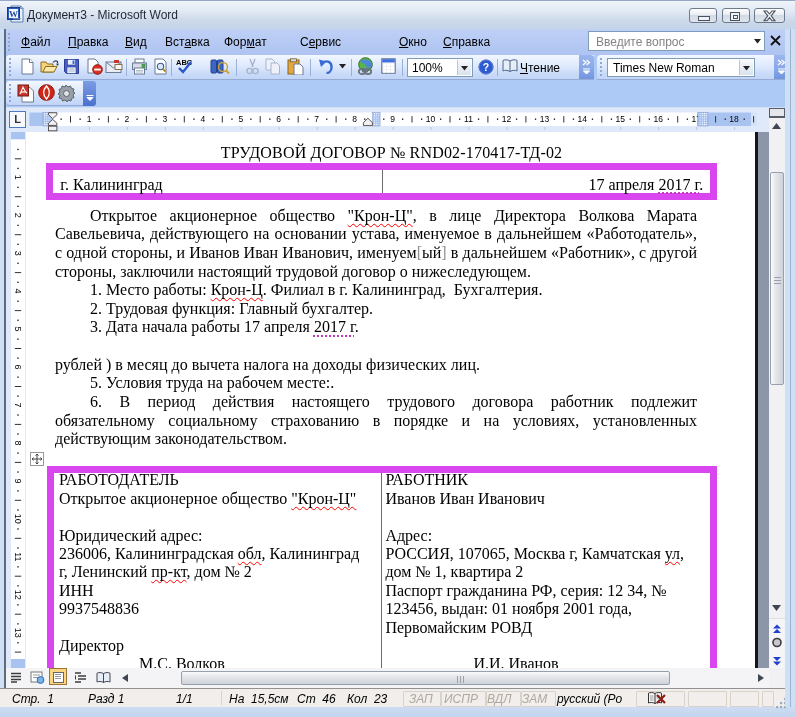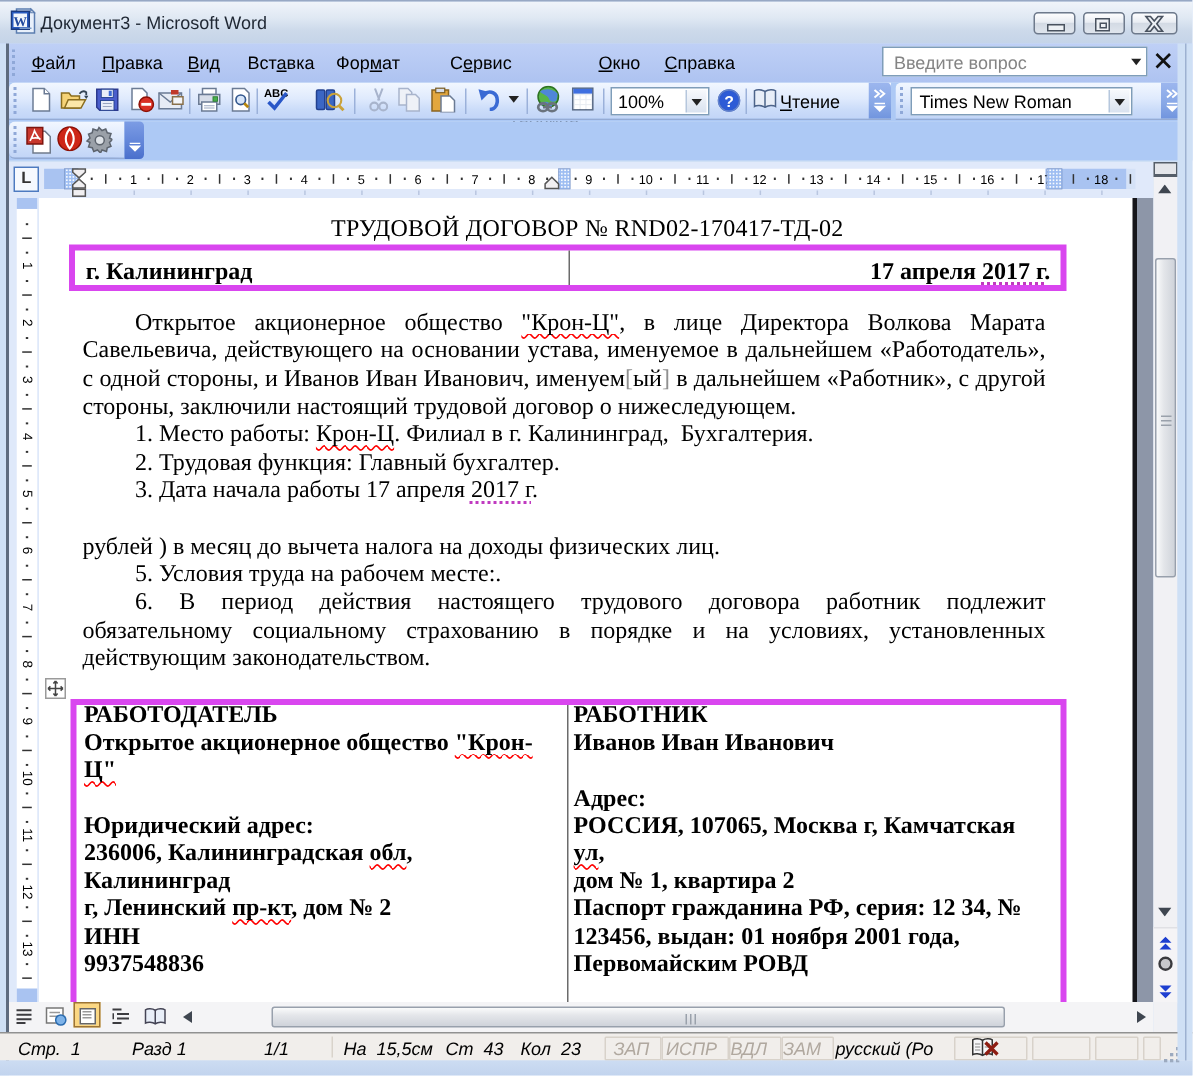--- a/index.html
+++ b/index.html
@@ -31,21 +31,21 @@
   .tico{position:absolute;top:4px;}
   .chevbox{position:absolute;top:0;width:15px;height:25px;border-radius:0 3px 0 0;
     background:linear-gradient(#9cb6ee 0%,#87a7e6 60%,#7195de 100%);border-bottom:1px solid #95abd4;box-sizing:border-box;}
   
   #tabsel{left:9px;top:111px;width:17px;height:17px;border:1px solid #4d7ac0;background:#f6f9fe;box-sizing:border-box;
           font-size:11px;color:#333;font-weight:bold;text-align:center;line-height:15px;}
   
   #docarea{left:6px;top:131.5px;width:762.5px;height:536px;background:#dfe9fa;overflow:hidden;}
   #page{position:absolute;left:20px;top:0;width:729.5px;height:536px;background:#fff;}
   .cell{line-height:18.4px;}
-  .dtable{position:absolute;border:4px solid #d946ef;font-weight:bold;}
+  .dtable{position:absolute;border:7px solid #d946ef;}
   .serif{font-family:"Liberation Serif",serif;font-size:16px;color:#000;}
   .docline{position:absolute;left:29px;width:642px;line-height:18.6px;white-space:pre;}
   .jl{text-align:justify;text-align-last:justify;white-space:normal;}
   .sq{text-decoration:underline;text-decoration-style:wavy;text-decoration-color:#fe0000;text-decoration-thickness:1px;text-underline-offset:2px;text-decoration-skip-ink:none;}
   .bm{color:#909090;}
   .st{text-decoration:underline;text-decoration-style:dotted;text-decoration-color:#c03ac0;text-decoration-thickness:1.5px;text-underline-offset:2.5px;}
   
   #vscroll{left:768.5px;top:118px;width:16px;height:549.5px;background:#f1f1f4;}
   #hscrollrow{left:6px;top:667.5px;width:762.5px;height:20px;background:#f4f4f6;}
   .thumbv{position:absolute;border:1px solid #98a0ac;border-radius:2px;box-sizing:border-box;
@@ -547,21 +547,21 @@
   </div>
   <svg style="position:absolute;left:752px;top:6px" width="6" height="8" viewBox="0 0 6 8">
       <path d="M0 0 L0 8 L6 4 Z" fill="#3f4650"></path>
     </svg>
 </div>
 <div class="abs" id="statusbar">
   <div class="stx" style="left:12px;">Стр.&nbsp; 1</div>
   <div class="stx" style="left:88px;">Разд 1</div>
   <div class="stx" style="left:176px;">1/1</div>
   <div class="stx" style="left:229px;">На  15,5см</div>
-  <div class="stx" style="left:297px;">Ст  43</div>
+  <div class="stx" style="left:297px;">Ст  46</div>
   <div class="stx" style="left:347px;">Кол  23</div>
   <div class="stx stgray" style="left:409px;">ЗАП</div>
   <div class="stx stgray" style="left:444px;">ИСПР</div>
   <div class="stx stgray" style="left:487px;">ВДЛ</div>
   <div class="stx stgray" style="left:522px;">ЗАМ</div>
   <div class="stx" style="left:557px;text-align:right;">русский (Ро</div>
   <div class="stbox" style="left:403px;width:36px;"></div>
   <div class="stbox" style="left:441px;width:43px;"></div>
   <div class="stbox" style="left:486px;width:33px;"></div>
   <div class="stbox" style="left:521px;width:33px;"></div>

